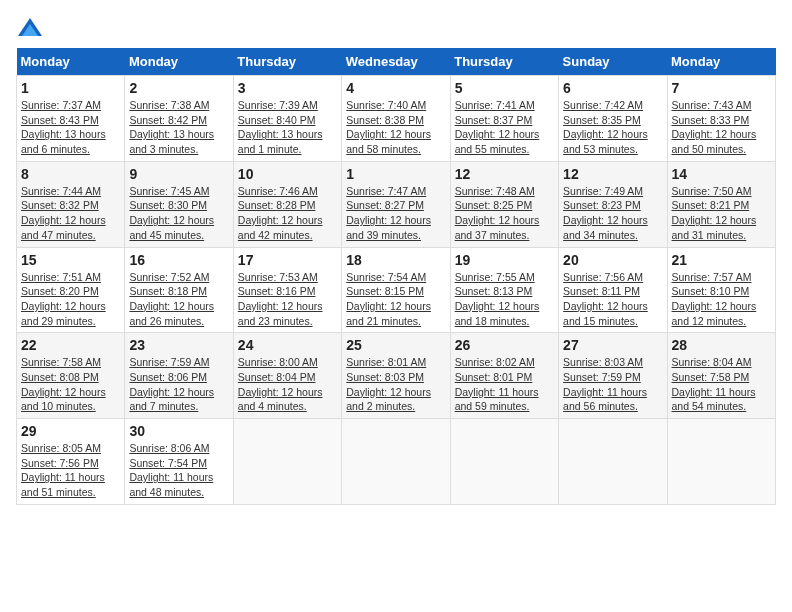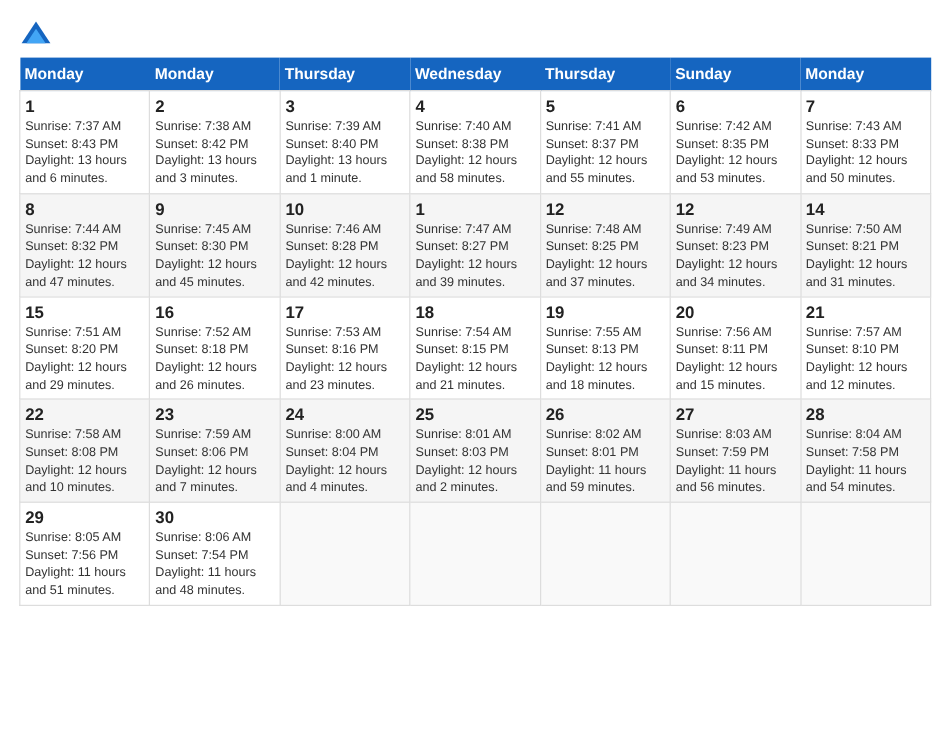--- a/index.html
+++ b/index.html
@@ -74,20 +74,21 @@
       font-size: 14px;
       font-weight: bold;
       color: #222;
       display: block;
       margin-bottom: 2px;
     }
     .day-detail {
       font-size: 10.5px;
       color: #333;
       line-height: 1.4;
+      text-decoration: underline;
     }
     .empty-cell {
       background: #f9f9f9 !important;
     }
   </style>
 </head>
 <body>
 
 <div class="header-section">
   <div class="logo">

